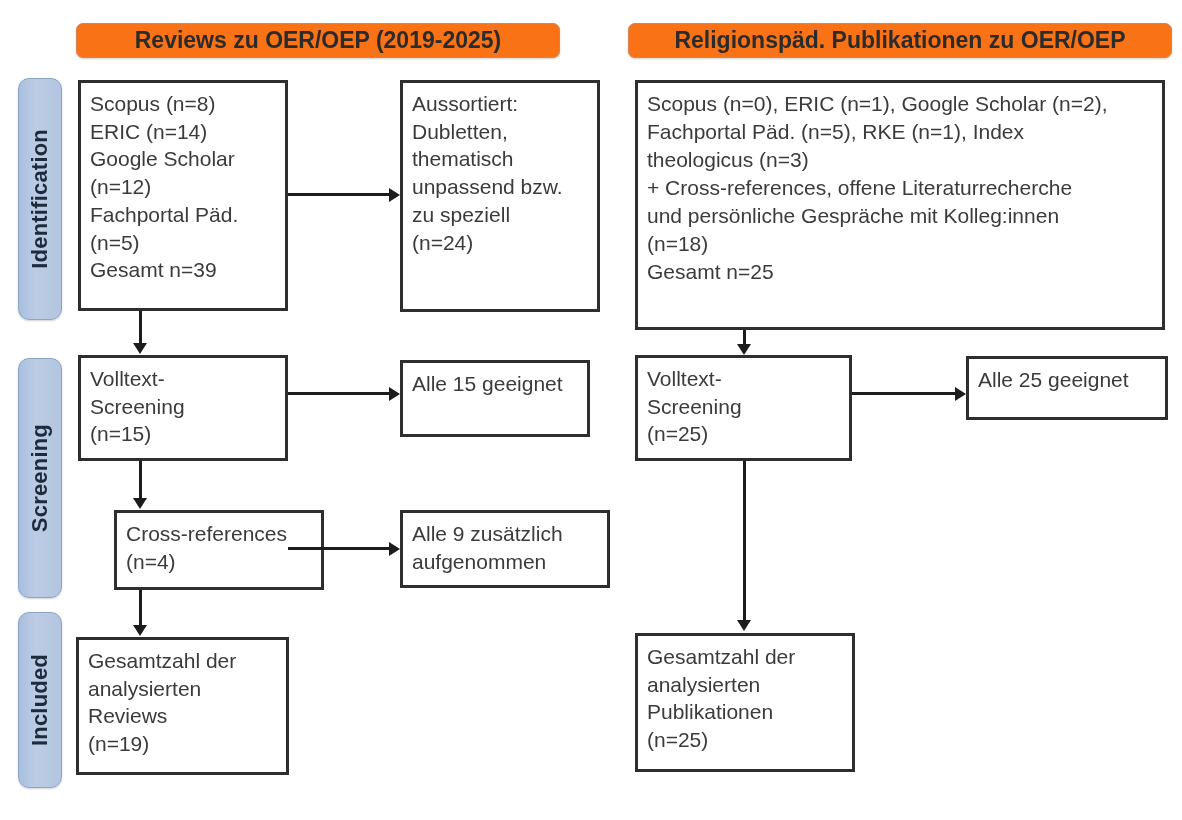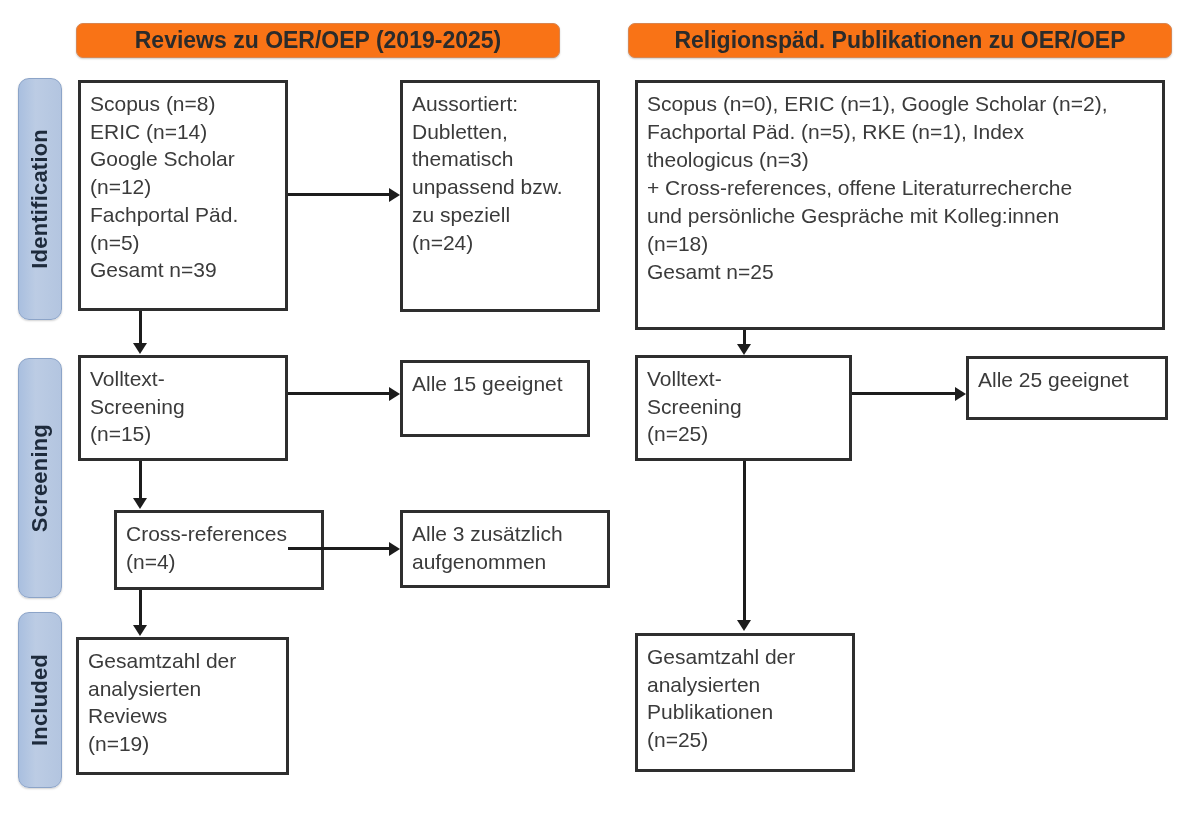--- a/index.html
+++ b/index.html
@@ -145,21 +145,21 @@
   <div class="box" style="left:400px; top:360px; width:190px; height:77px;">
     <span class="txt">Alle 15 geeignet</span>
   </div>
 
   <div class="box" style="left:78px; top:510px; width:210px; height:80px;margin-left:36px;">
     <span class="txt">Cross-references
 (n=4)</span>
   </div>
 
   <div class="box" style="left:400px; top:510px; width:210px; height:78px;">
-    <span class="txt">Alle 3 zusätzlich
+    <span class="txt">Alle 9 zusätzlich
 aufgenommen</span>
   </div>
 
   <div class="box" style="left:76px; top:637px; width:213px; height:138px;">
     <span class="txt">Gesamtzahl der
 analysierten
 Reviews
 (n=19)</span>
   </div>
 

